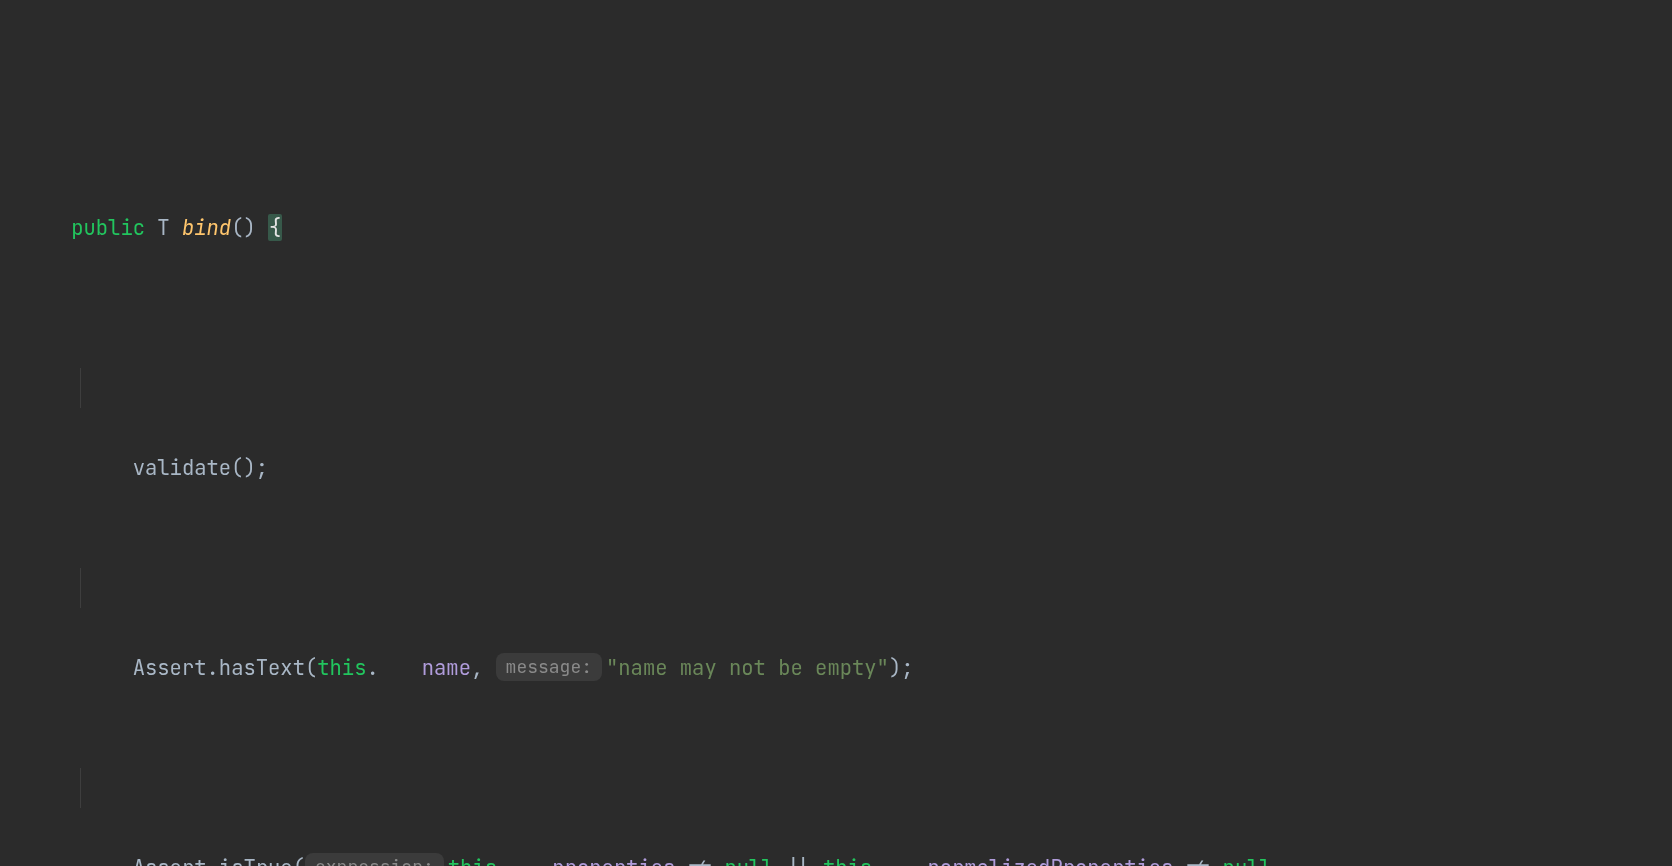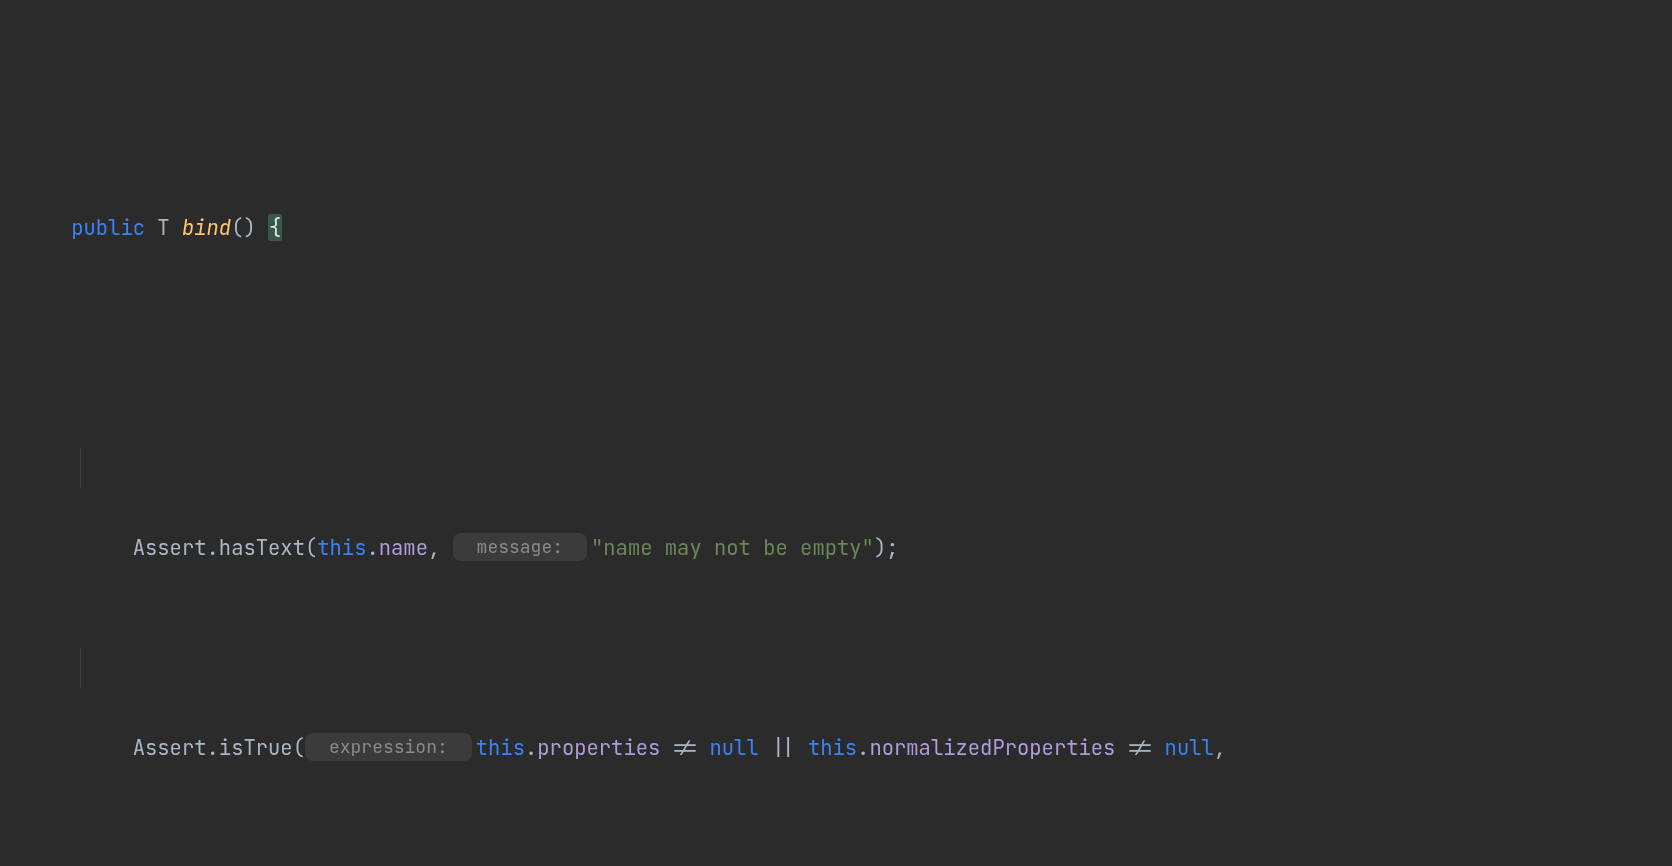--- a/index.html
+++ b/index.html
@@ -23,56 +23,60 @@
     padding-left: 22px;
     height: 40px;
     position: relative;
   }
   .indent-guide {
     position: absolute;
     top: 0;
     bottom: 0;
     border-left: 1px solid #3e3e3e;
   }
-  .kw       { color: #3b82f6; margin-top: 10px; }
+  .kw       { color: #22c55e; margin-top: 10px; }
   .method   { color: #ffc66d; font-style: italic; }
   .type     { color: #a9b7c6; }
-  .field    { color: #b09cdb; }
+  .field    { color: #b09cdb; margin-left: 43px; }
   .str      { color: #6a8759; }
   .txt      { color: #a9b7c6; }
   .static   { color: #a9b7c6; }
   .brace-match {
     background: #37594a;
     color: #e5e5e5;
     border-radius: 2px;
     padding: 0 1px;
   }
   .hint {
     display: inline-block;
     background: #3b3b3b;
     color: #8a8a8a;
     border-radius: 8px;
-    padding: 0 24px;
+    padding: 0 10px;
     margin: 0 4px 0 0;
     font-size: 18px;
     line-height: 28px;
     vertical-align: 2px;
   }
 </style>
 </head>
 <body>
 
 <div class="editor">
 
   
   <div class="line">
     <span class="kw">public</span><span class="txt"> </span><span class="type">T</span><span class="txt"> </span><span class="method">bind</span><span class="txt">()</span><span class="txt"> </span><span class="brace-match">{</span>
   </div>
 
   
+  <div class="line">
+    <span class="indent-guide" style="left:80px"></span>
+    <span class="txt">     </span><span class="txt">validate</span><span class="txt">();</span>
+  </div>
 
   
   <div class="line">
     <span class="indent-guide" style="left:80px"></span>
     <span class="txt">     </span><span class="txt">Assert</span><span class="txt">.</span><span class="static">hasText</span><span class="txt">(</span><span class="kw">this</span><span class="txt">.</span><span class="field">name</span><span class="txt">, </span><span class="hint">message:</span><span class="str">"name may not be empty"</span><span class="txt">);</span>
   </div>
 
   
   <div class="line">
     <span class="indent-guide" style="left:80px"></span>

